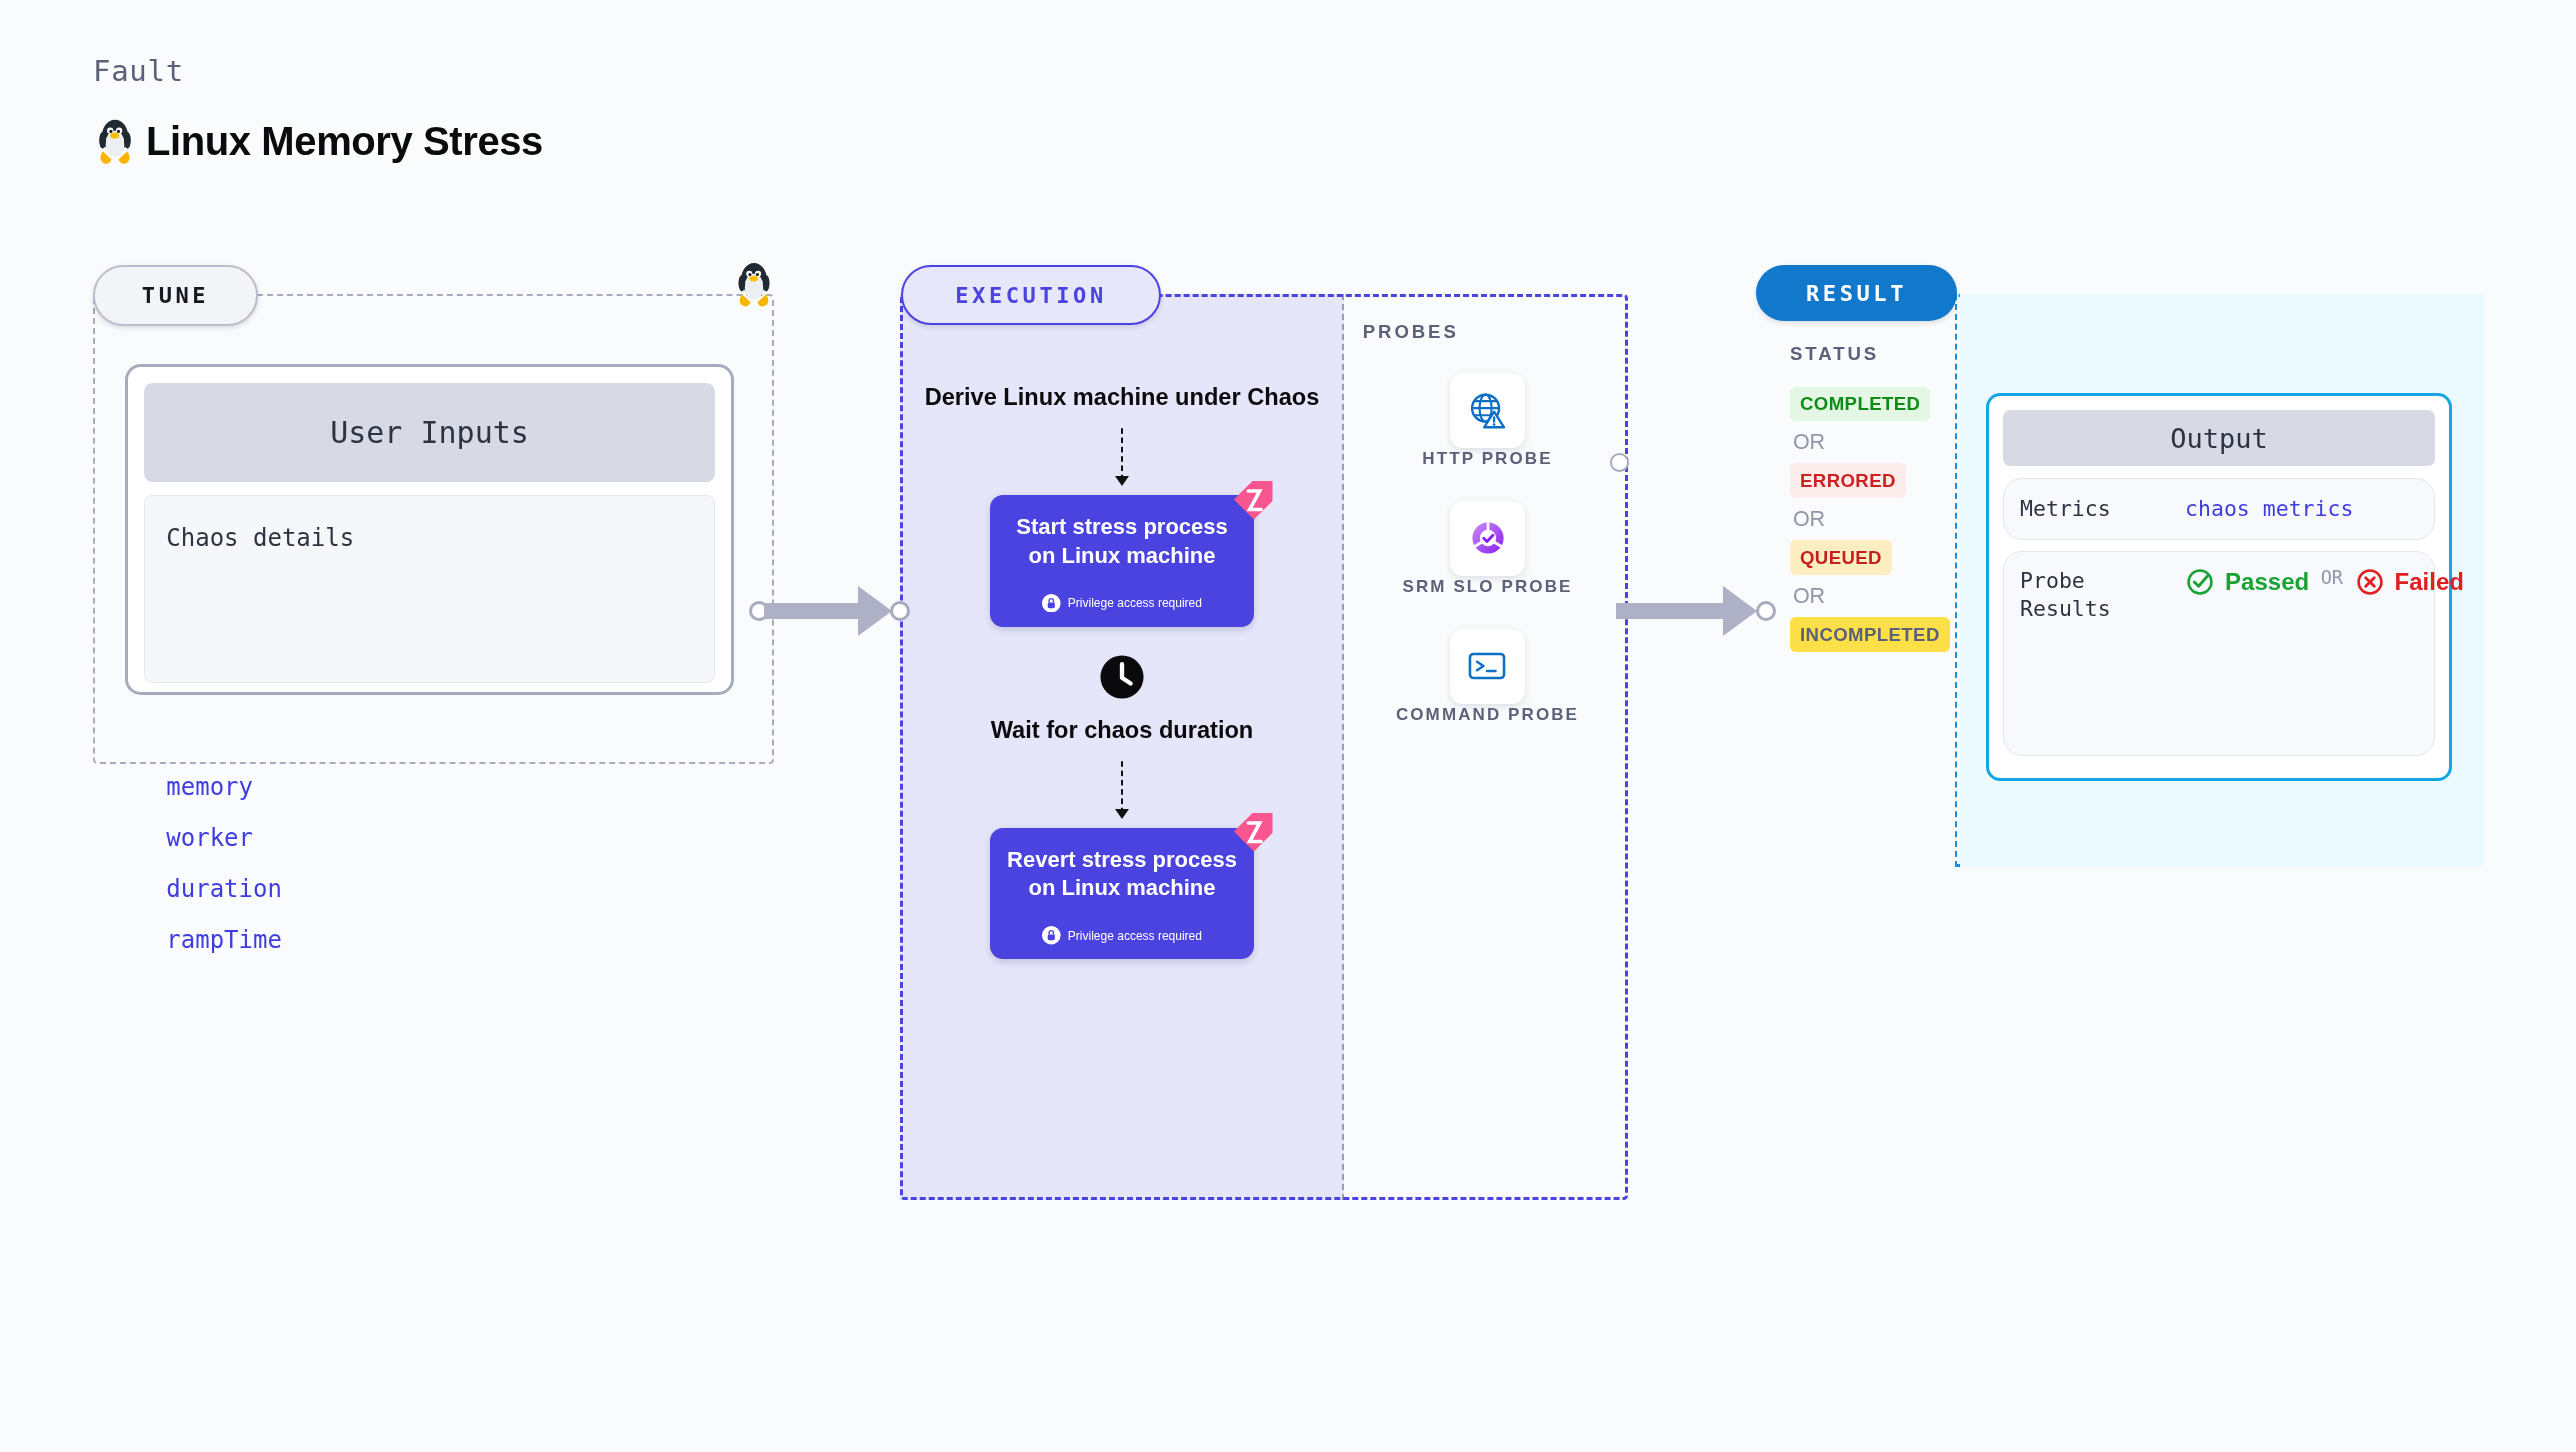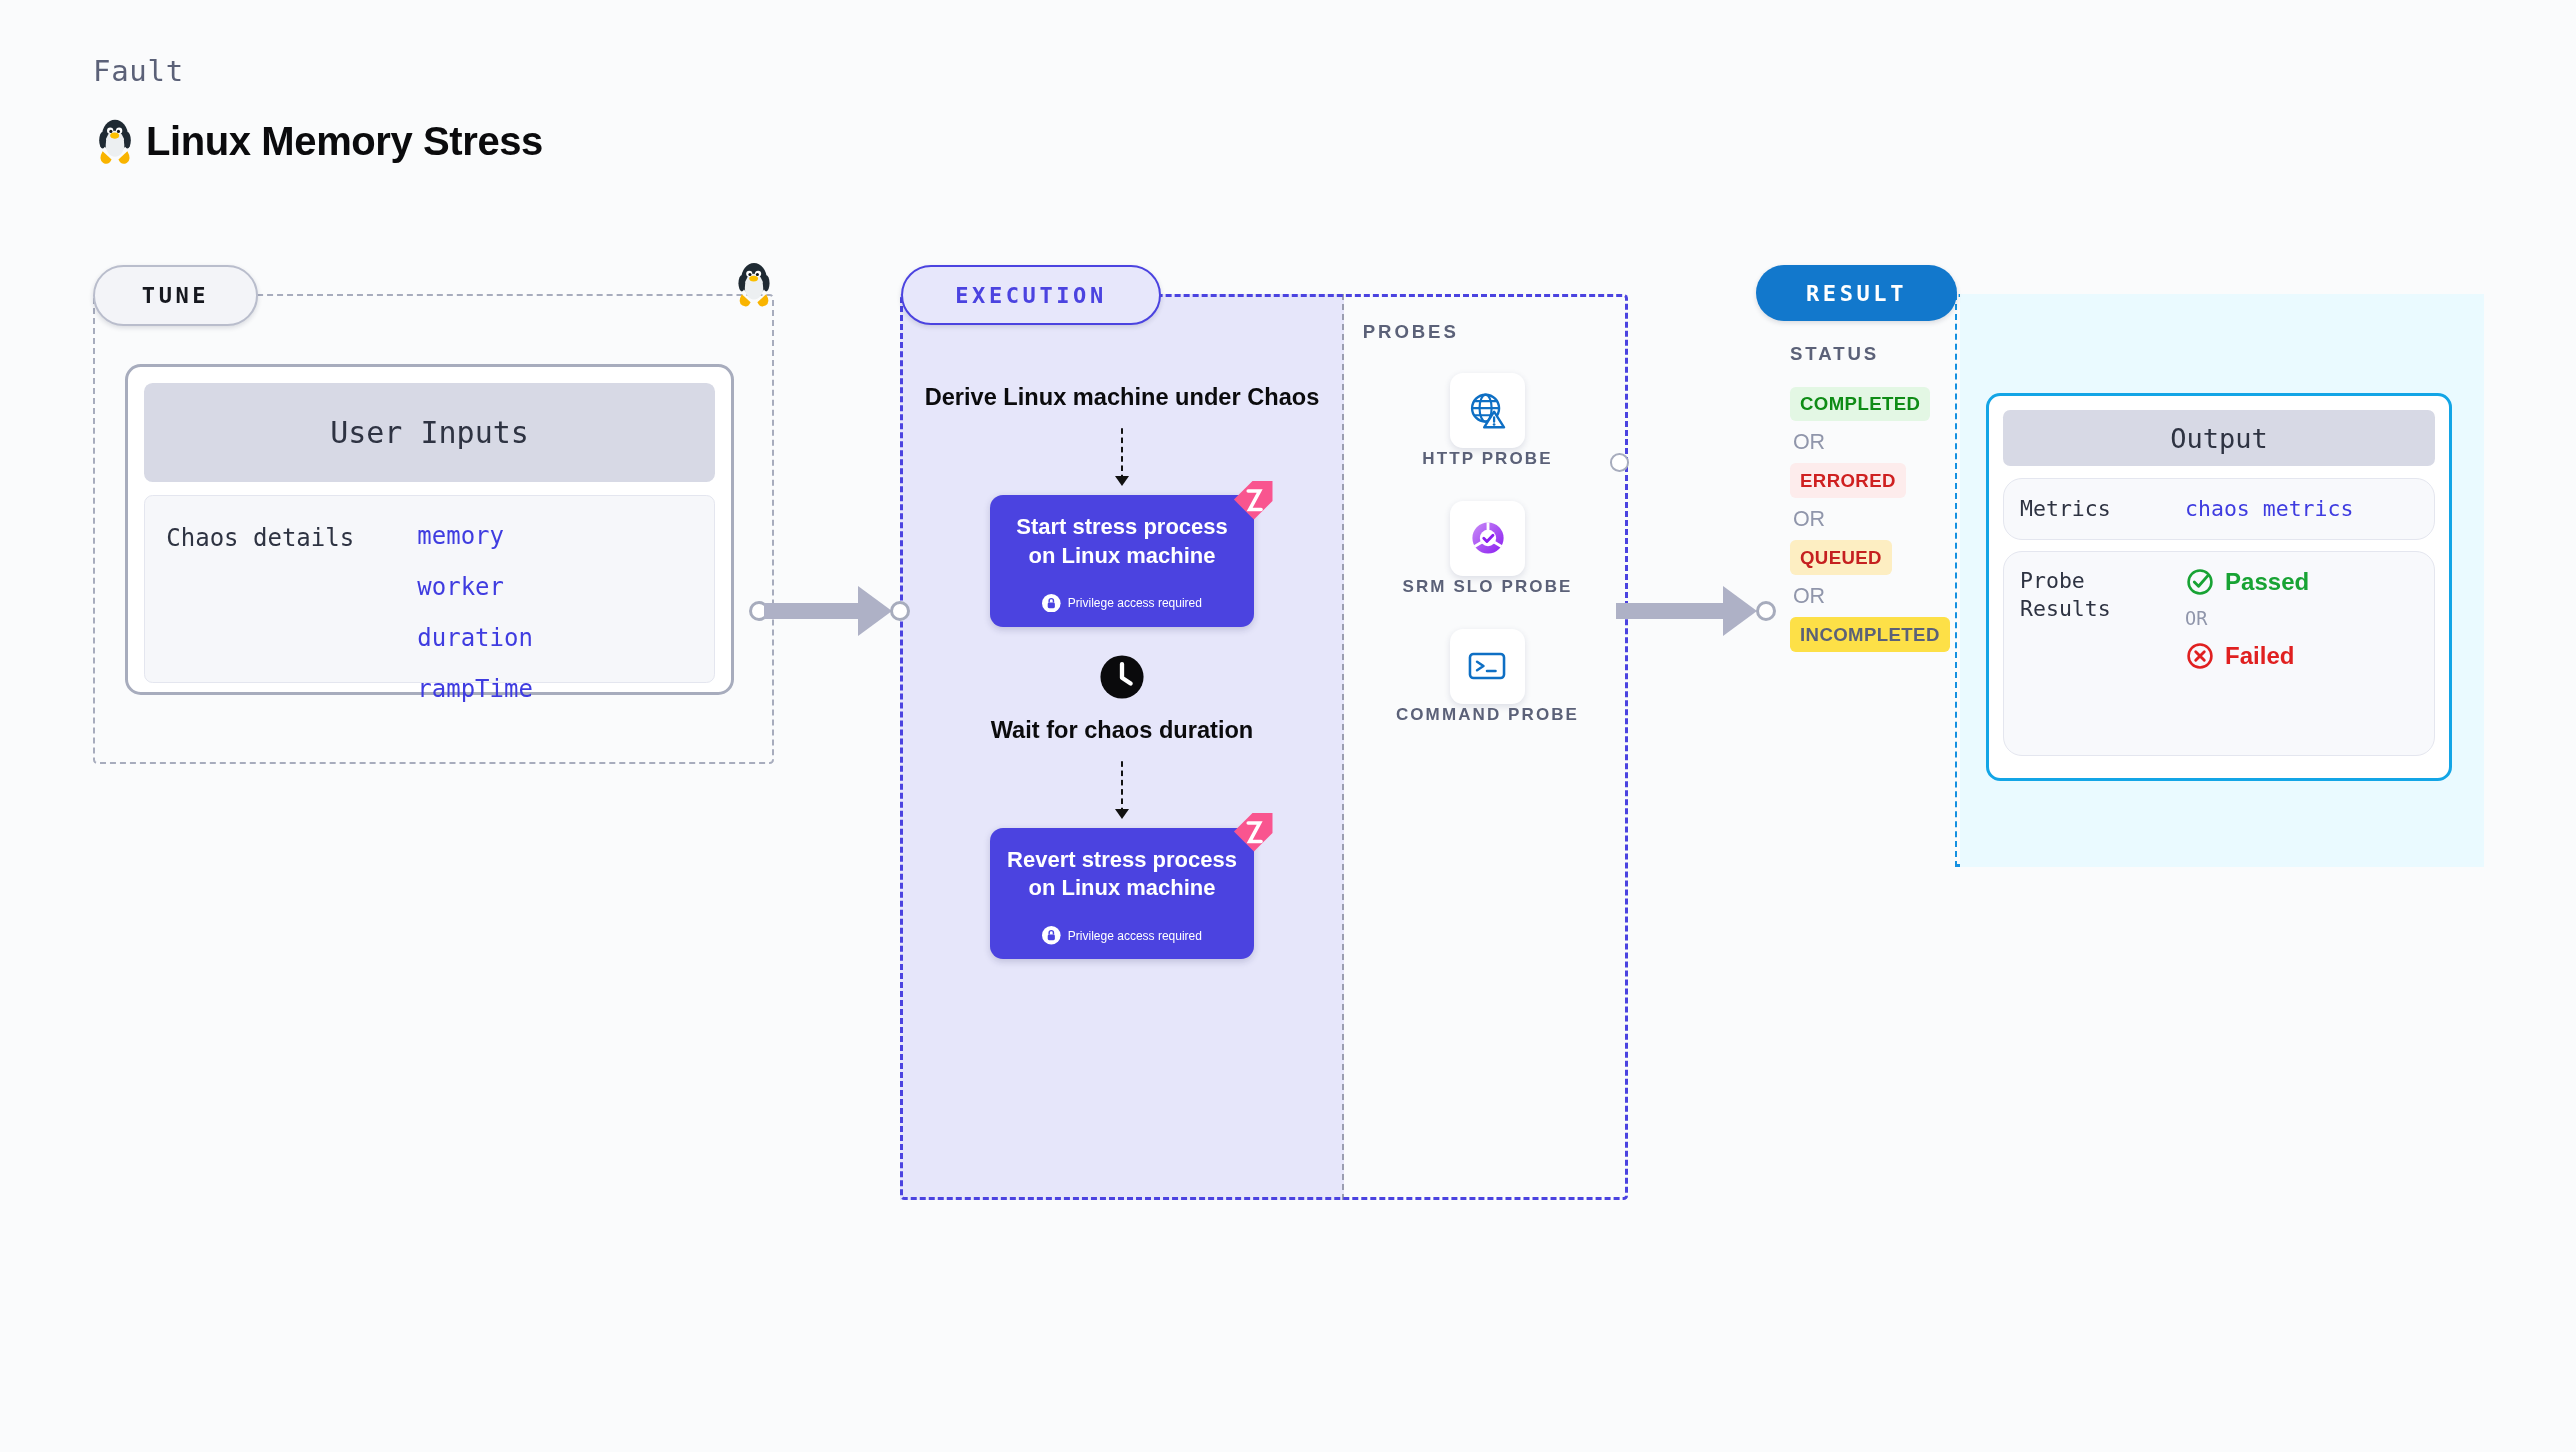--- a/index.html
+++ b/index.html
@@ -57,21 +57,21 @@
   }
   .tune-card{left:125px;top:364px;width:609px;height:331px;}
   .io-head{
     background:#d7d9e5;border-radius:8.6px;height:99px;
     display:flex;align-items:center;justify-content:center;
     font-family:"DejaVu Sans Mono", monospace;font-size:30px;color:#2e3342;
   }
   .io-body{
     margin-top:13px;background:#f6f7fa;border:1.4px solid #e4e6ef;border-radius:8.6px;
     height:188px;box-sizing:border-box;padding:26px 21.5px;
-    display:flex;align-items:flex-start;
+    display:flex;align-items:flex-start;flex-direction:column;
   }
   .io-label{
     font-family:"DejaVu Sans Mono", monospace;font-size:24px;color:#2e3342;
     width:251px;flex:0 0 251px;line-height:1.35;
   }
   .io-values{display:flex;flex-direction:column;gap:23px;}
   .io-val{
     font-family:"DejaVu Sans Mono", monospace;font-size:24px;color:#3f3ce0;
   }
 
@@ -177,21 +177,21 @@
     margin-top:11.5px;background:#f8f9fc;border:1.4px solid #e4e6ef;border-radius:19px;
     box-sizing:border-box;padding:14.3px 15.8px;display:flex;align-items:flex-start;
   }
   .out-row-metrics{height:62px;align-items:center;}
   .out-row-probes{height:205px;}
   .out-lbl{
     font-family:"DejaVu Sans Mono", monospace;font-size:21.5px;color:#2e3342;
     width:165px;flex:0 0 165px;line-height:1.3;
   }
   .out-val-mono{font-family:"DejaVu Sans Mono", monospace;font-size:21.5px;color:#3f3ce0;}
-  .probe-res{display:flex;flex-direction:column;gap:11.5px;}
+  .probe-res{display:flex;flex-direction:row;gap:11.5px;}
   .res-line{display:flex;align-items:center;gap:10px;}
   .res-txt{font-size:24px;font-weight:bold;}
   .res-or{font-family:"DejaVu Sans Mono", monospace;font-size:18.6px;color:#9096ab;}
 
   
   .conn{position:absolute;z-index:22;}
   .conn-shaft{position:absolute;height:15.8px;background:#aeb1c6;}
   .conn-head{
     position:absolute;width:0;height:0;
     border-top:25px solid transparent;border-bottom:25px solid transparent;

